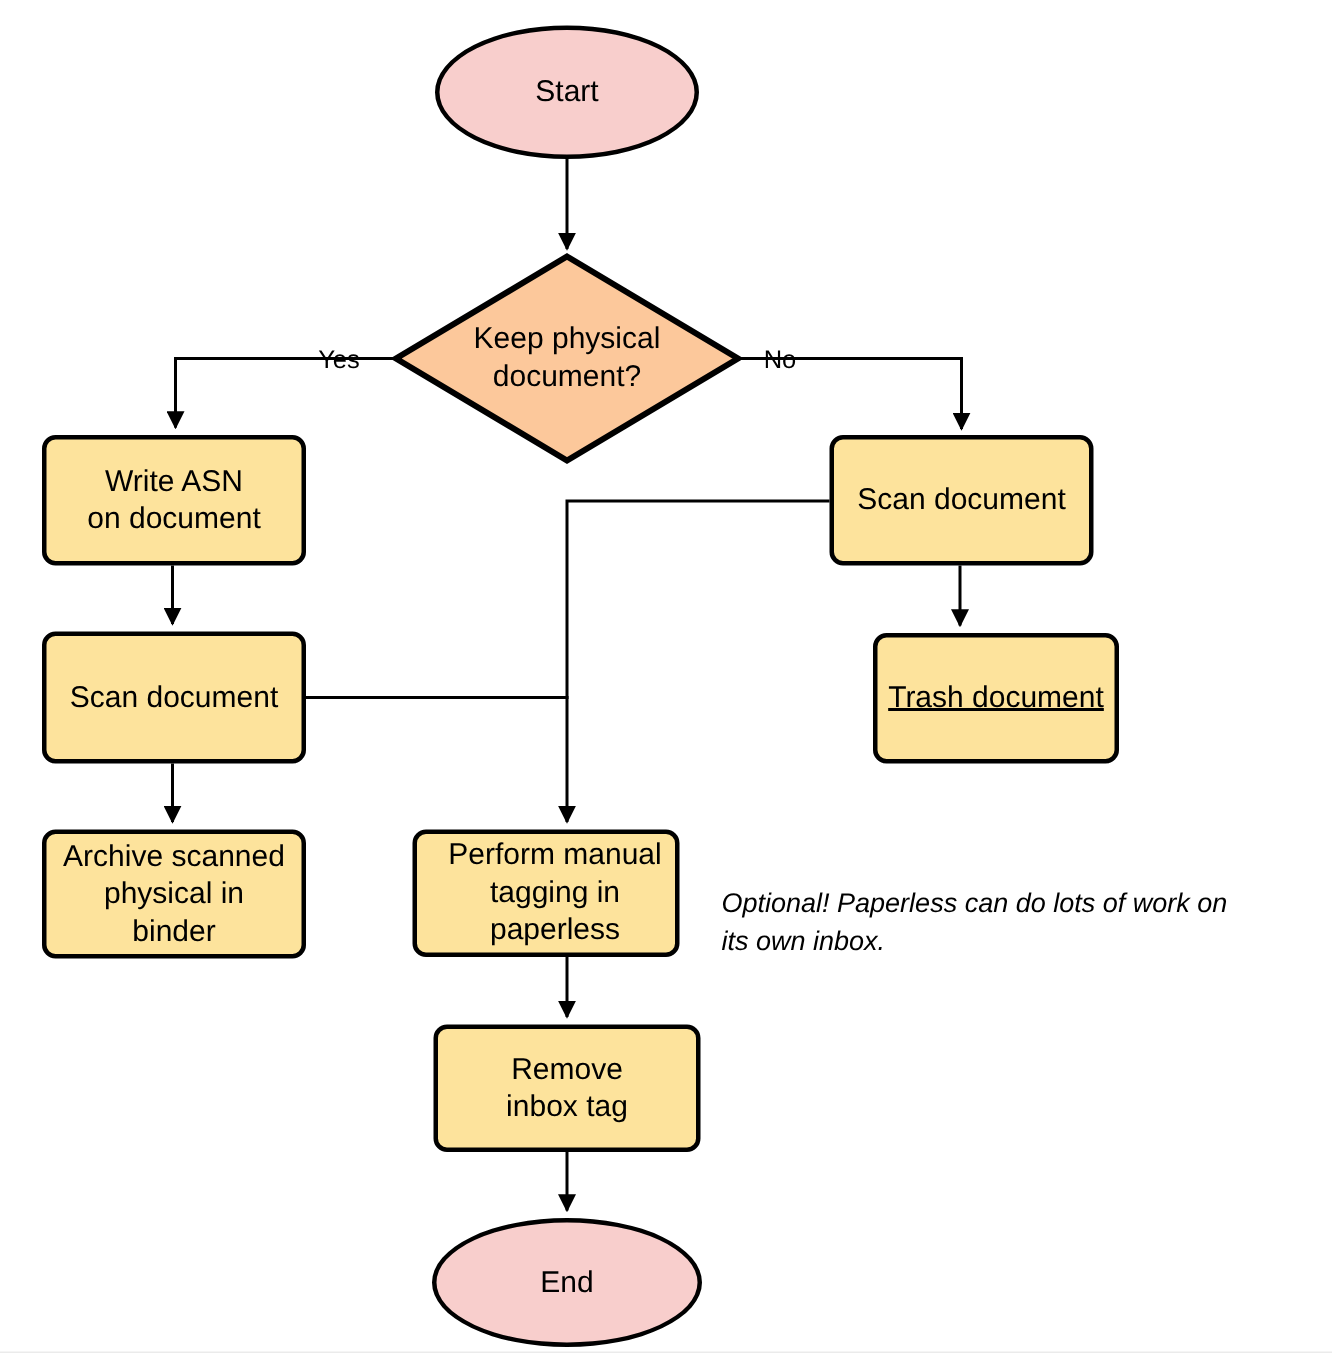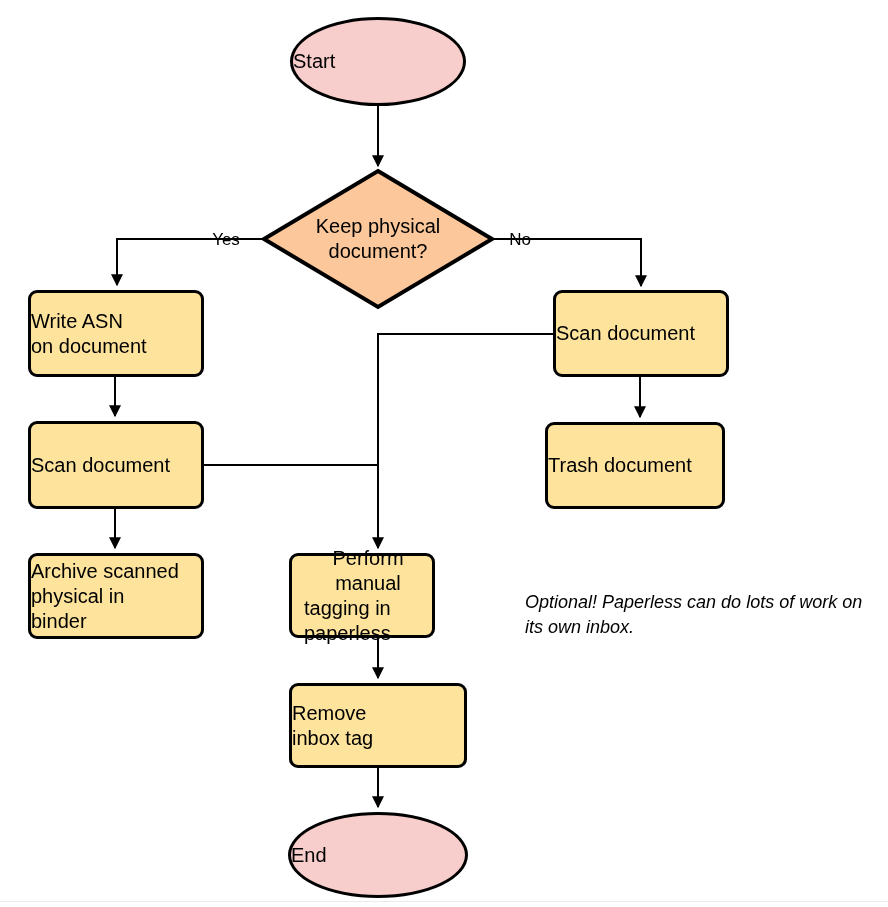--- a/index.html
+++ b/index.html
@@ -11,21 +11,21 @@
     font-family: "Liberation Sans", sans-serif;
     color: #000000;
     overflow: hidden;
   }
   svg.connectors { position: absolute; left: 0; top: 0; }
   .node {
     position: absolute;
     box-sizing: border-box;
     display: flex;
     flex-direction: column;
-    align-items: flex-start;
+    align-items: center;
     justify-content: center;
     text-align: center;
     font-size: 20px;
     line-height: 25px;
   }
   .terminator {
     background: var(--terminator-fill, #f8cecc);
     border: 3.5px solid var(--stroke, #000);
     border-radius: 50%;
   }
@@ -123,31 +123,31 @@
   <div class="node process" style="left:28px; top:553px; width:176px; height:86px;">
     <div>Archive scanned</div>
     <div>physical in</div>
     <div>binder</div>
   </div>
 
   <div class="node process" style="left:553px; top:290px; width:176px; height:87px;">
     <div>Scan document</div>
   </div>
 
-  <div class="node process" style="left:545px; top:422px; width:180px; height:87px;">
+  <div class="node process" style="left:582px; top:422px; width:164px; height:87px;text-decoration:underline;">
     <div>Trash document</div>
   </div>
 
-  <div class="node process" style="left:289px; top:553px; width:146px; height:85px;padding-left:12px;">
+  <div class="node process" style="left:275px; top:553px; width:178px; height:85px;padding-left:12px;">
     <div>Perform manual</div>
     <div>tagging in</div>
     <div>paperless</div>
   </div>
 
-  <div class="annotation" style="left:481px; top:590px;margin-left:44px;">
+  <div class="annotation" style="left:481px; top:590px;">
     <div class="line">Optional! Paperless can do lots of work on</div>
     <div class="line">its own inbox.</div>
   </div>
 
   <div class="node process" style="left:289px; top:683px; width:178px; height:85px;">
     <div>Remove</div>
     <div>inbox tag</div>
   </div>
 
   <div class="node terminator" style="left:288px; top:812px; width:180px; height:86px;">

